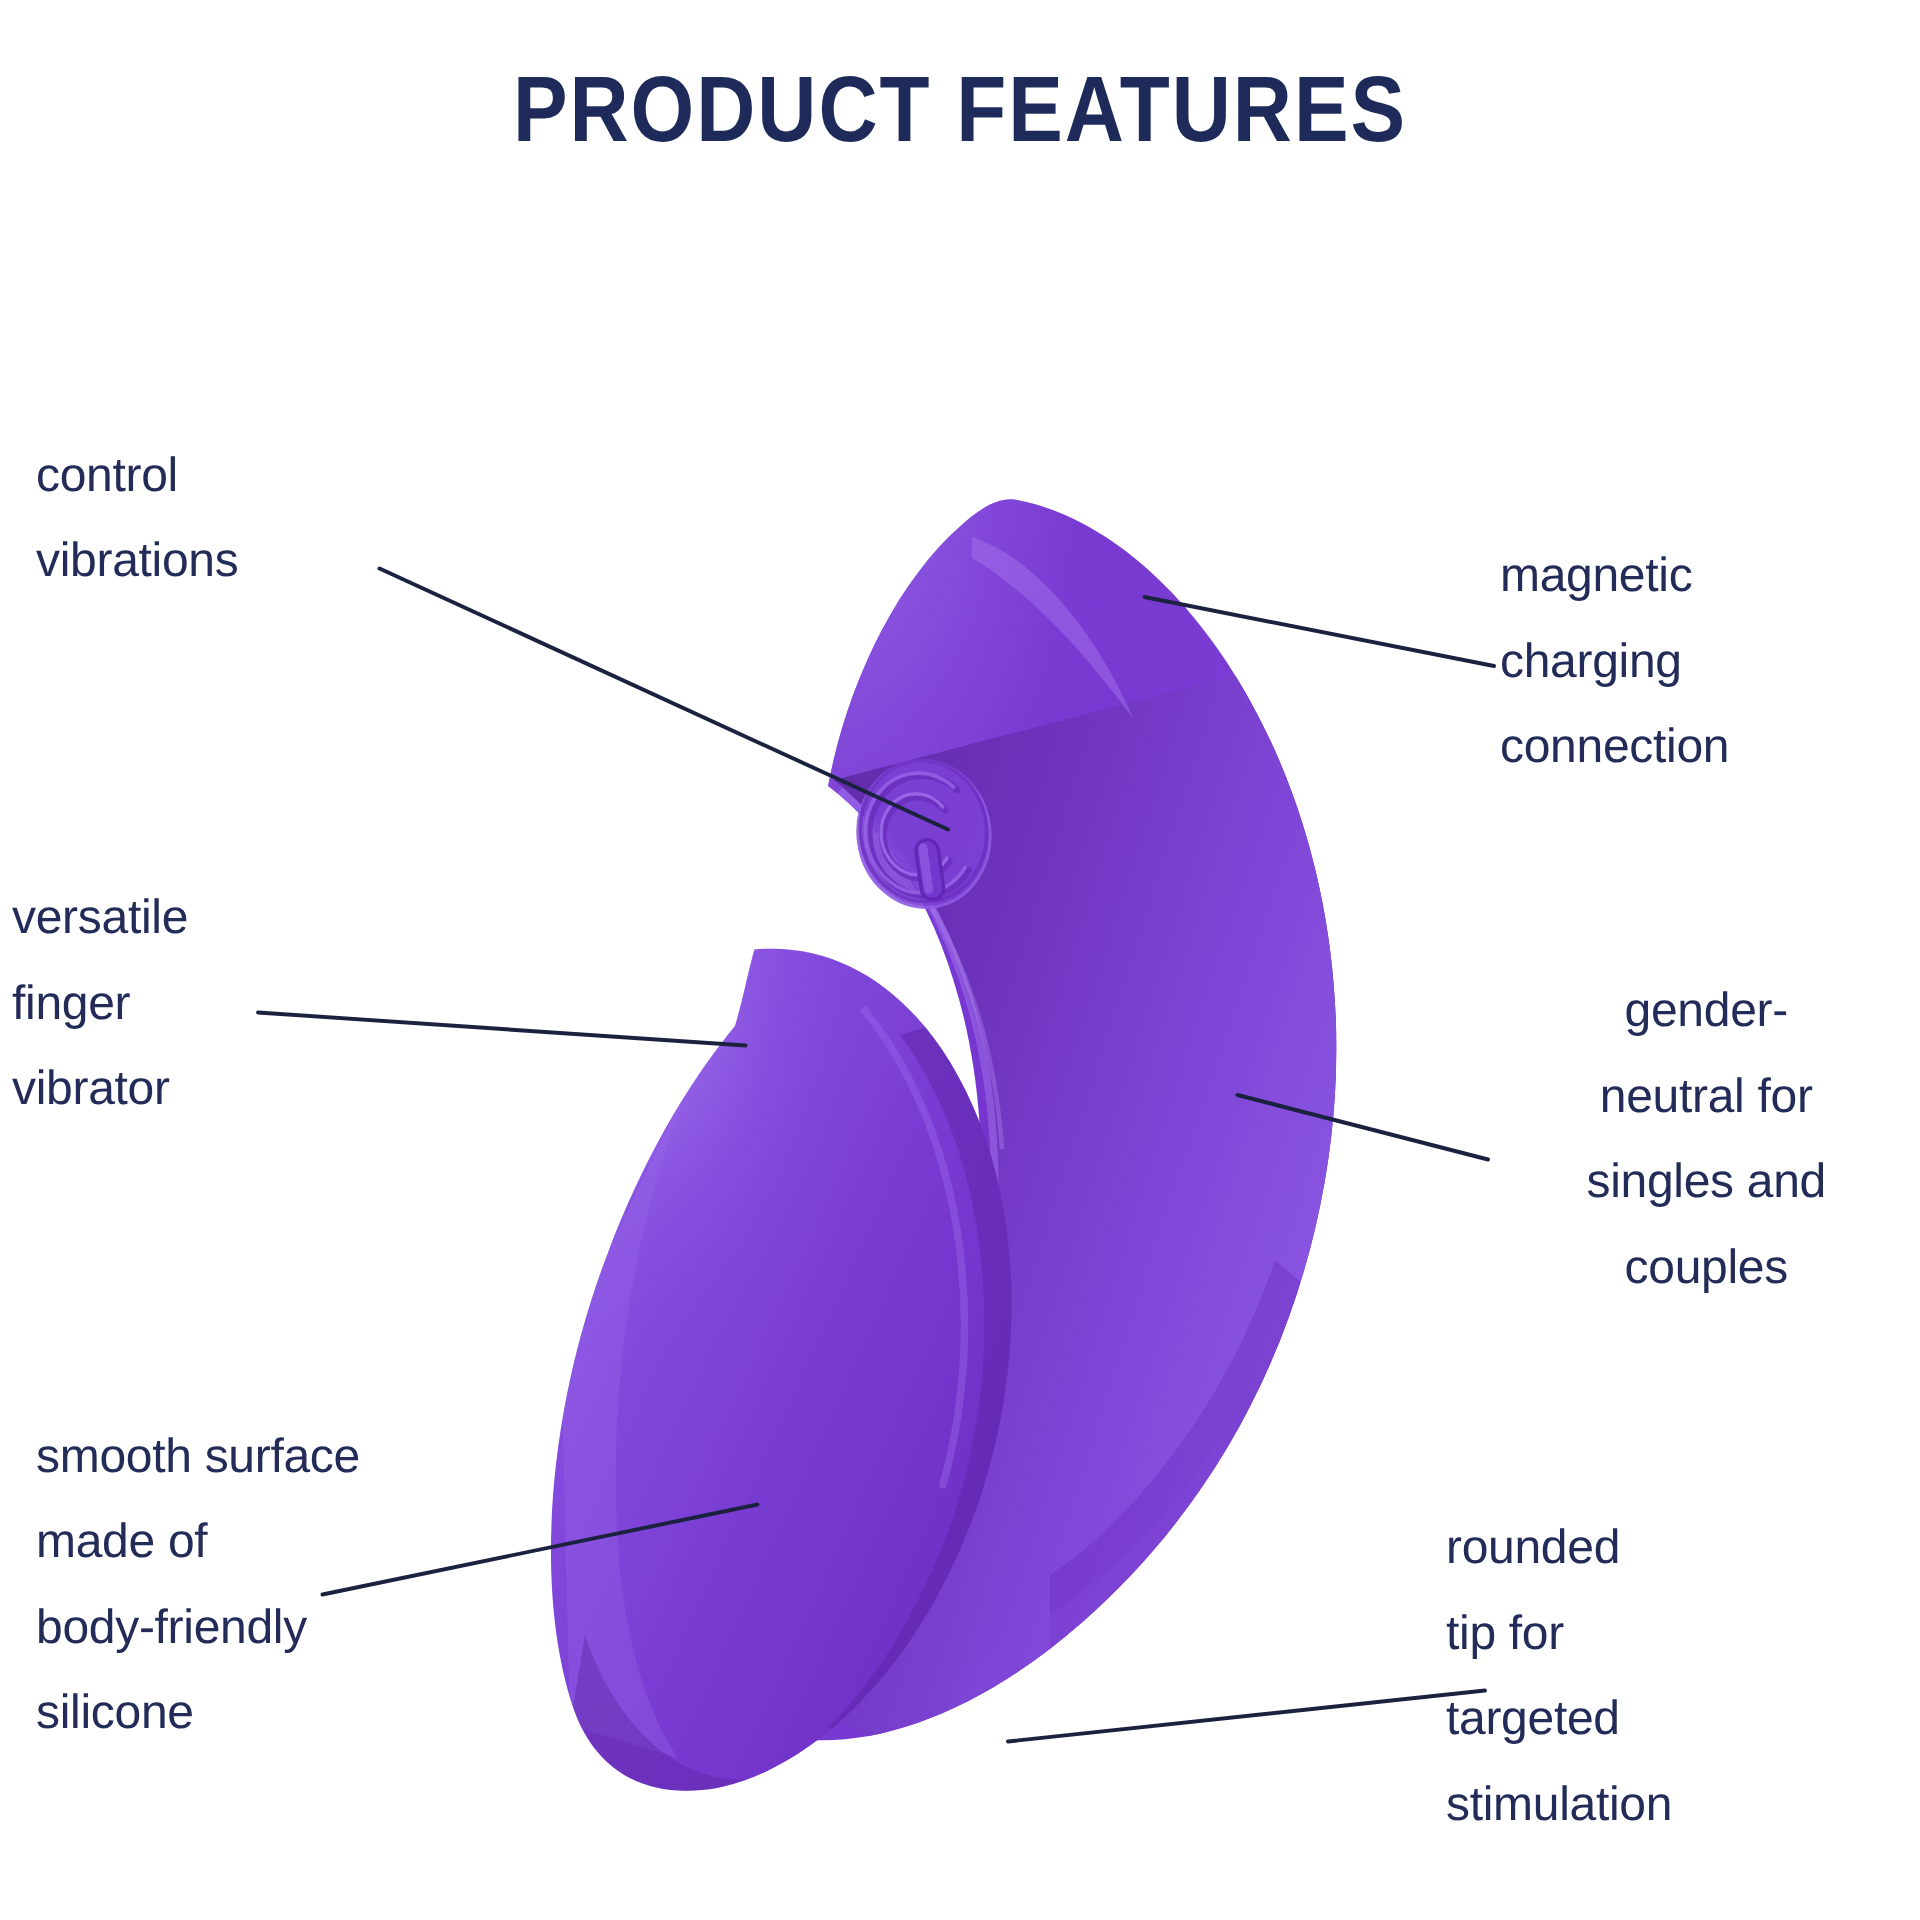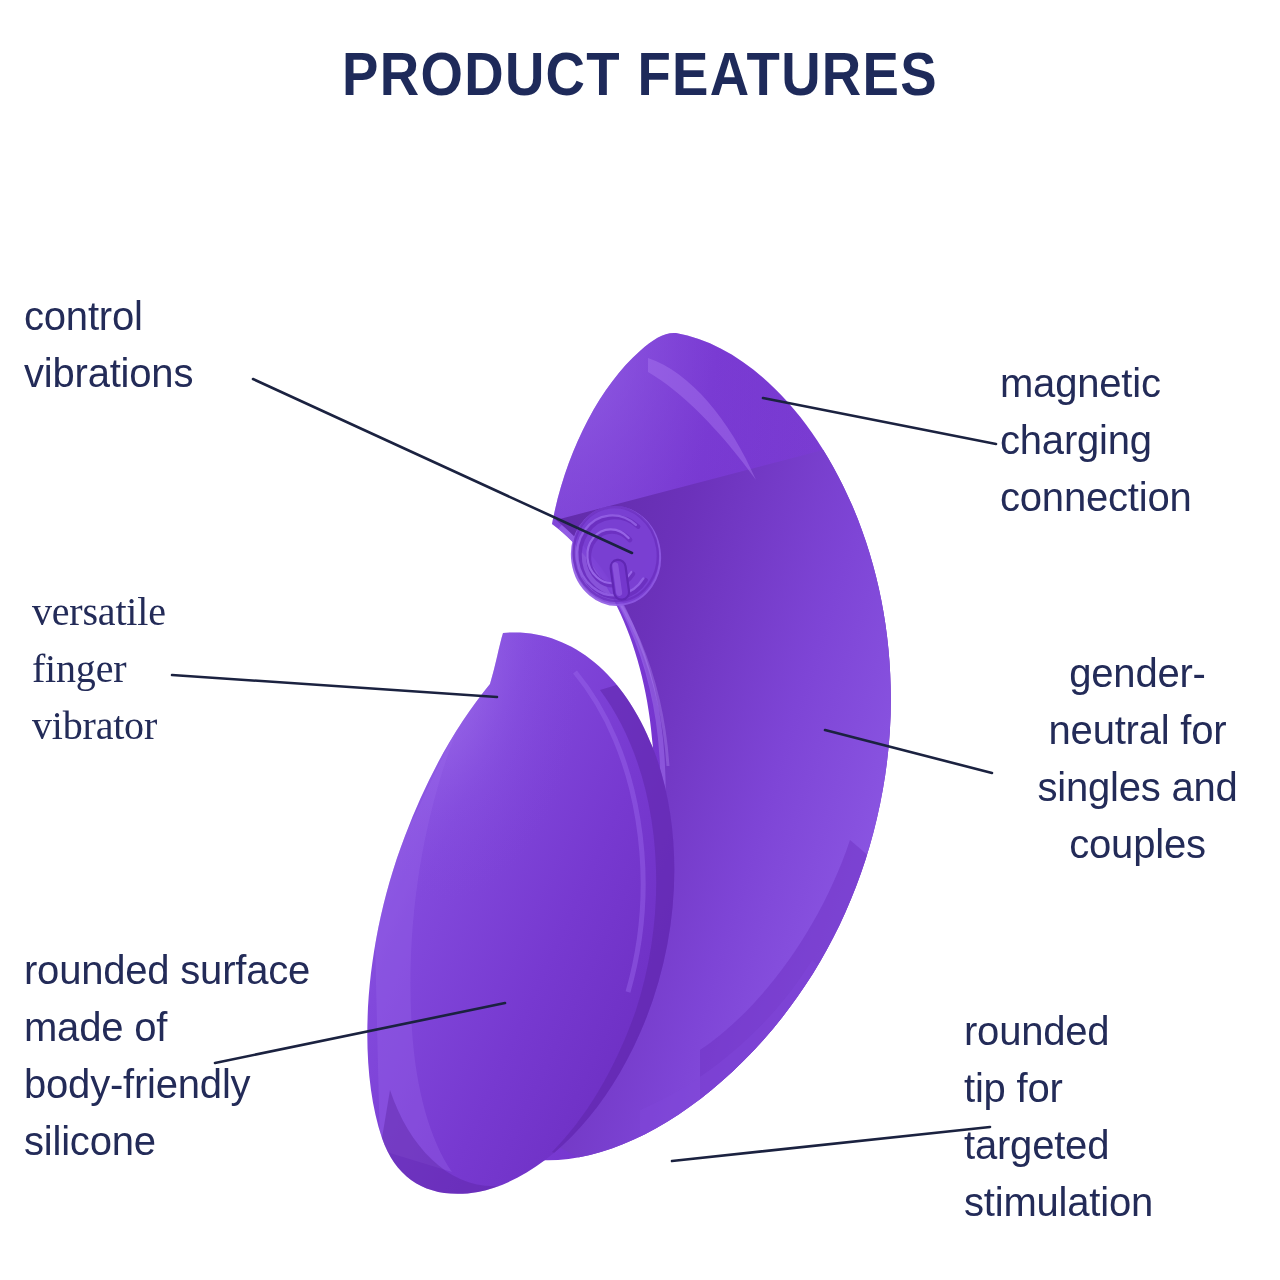--- a/index.html
+++ b/index.html
@@ -33,31 +33,31 @@
     transform: scaleX(0.88);
     transform-origin: 50% 50%;
     white-space: nowrap;
   }
 
   
   .callout {
     position: absolute;
     color: #232b58;
     font-family: "Liberation Sans", sans-serif;
-    font-size: 40px;
+    font-size: 32px;
     line-height: 57px;
     font-weight: 400;
     letter-spacing: -0.2px;
     white-space: pre-line;
   }
   .callout.left  { text-align: left; }
   .callout.right { text-align: left; }
 
   #label-control        { left: 24px;  top: 288px;  width: 330px; }
-  #label-versatile      { left: 32px;  top: 583px;  width: 330px; font-family: Liberation Serif, serif; }
+  #label-versatile      { left: 8px;  top: 583px;  width: 330px; }
   #label-smooth         { left: 24px;  top: 942px;  width: 380px; }
   #label-magnetic       { left: 1000px; top: 355px; width: 275px; }
   #label-gender         { left: 1000px; top: 645px; width: 275px; text-align: center; }
   #label-rounded        { left: 964px; top: 1003px; width: 280px; }
 
   
   #stage {
     position: absolute;
     left: 0;
     top: 0;
@@ -239,21 +239,21 @@
     </g>
   </svg>
 
   <div class="callout left" id="label-control" style="color: rgb(35, 43, 88);">control
 vibrations</div>
 
   <div class="callout left" id="label-versatile" style="color: rgb(35, 43, 88);">versatile
 finger
 vibrator</div>
 
-  <div class="callout left" id="label-smooth" style="color: rgb(35, 43, 88);">rounded surface
+  <div class="callout left" id="label-smooth" style="color: rgb(35, 43, 88);">smooth surface
 made of
 body-friendly
 silicone</div>
 
   <div class="callout right" id="label-magnetic" style="color: rgb(35, 43, 88);">magnetic
 charging
 connection</div>
 
   <div class="callout right" id="label-gender" style="color: rgb(35, 43, 88);">gender-
 neutral for

